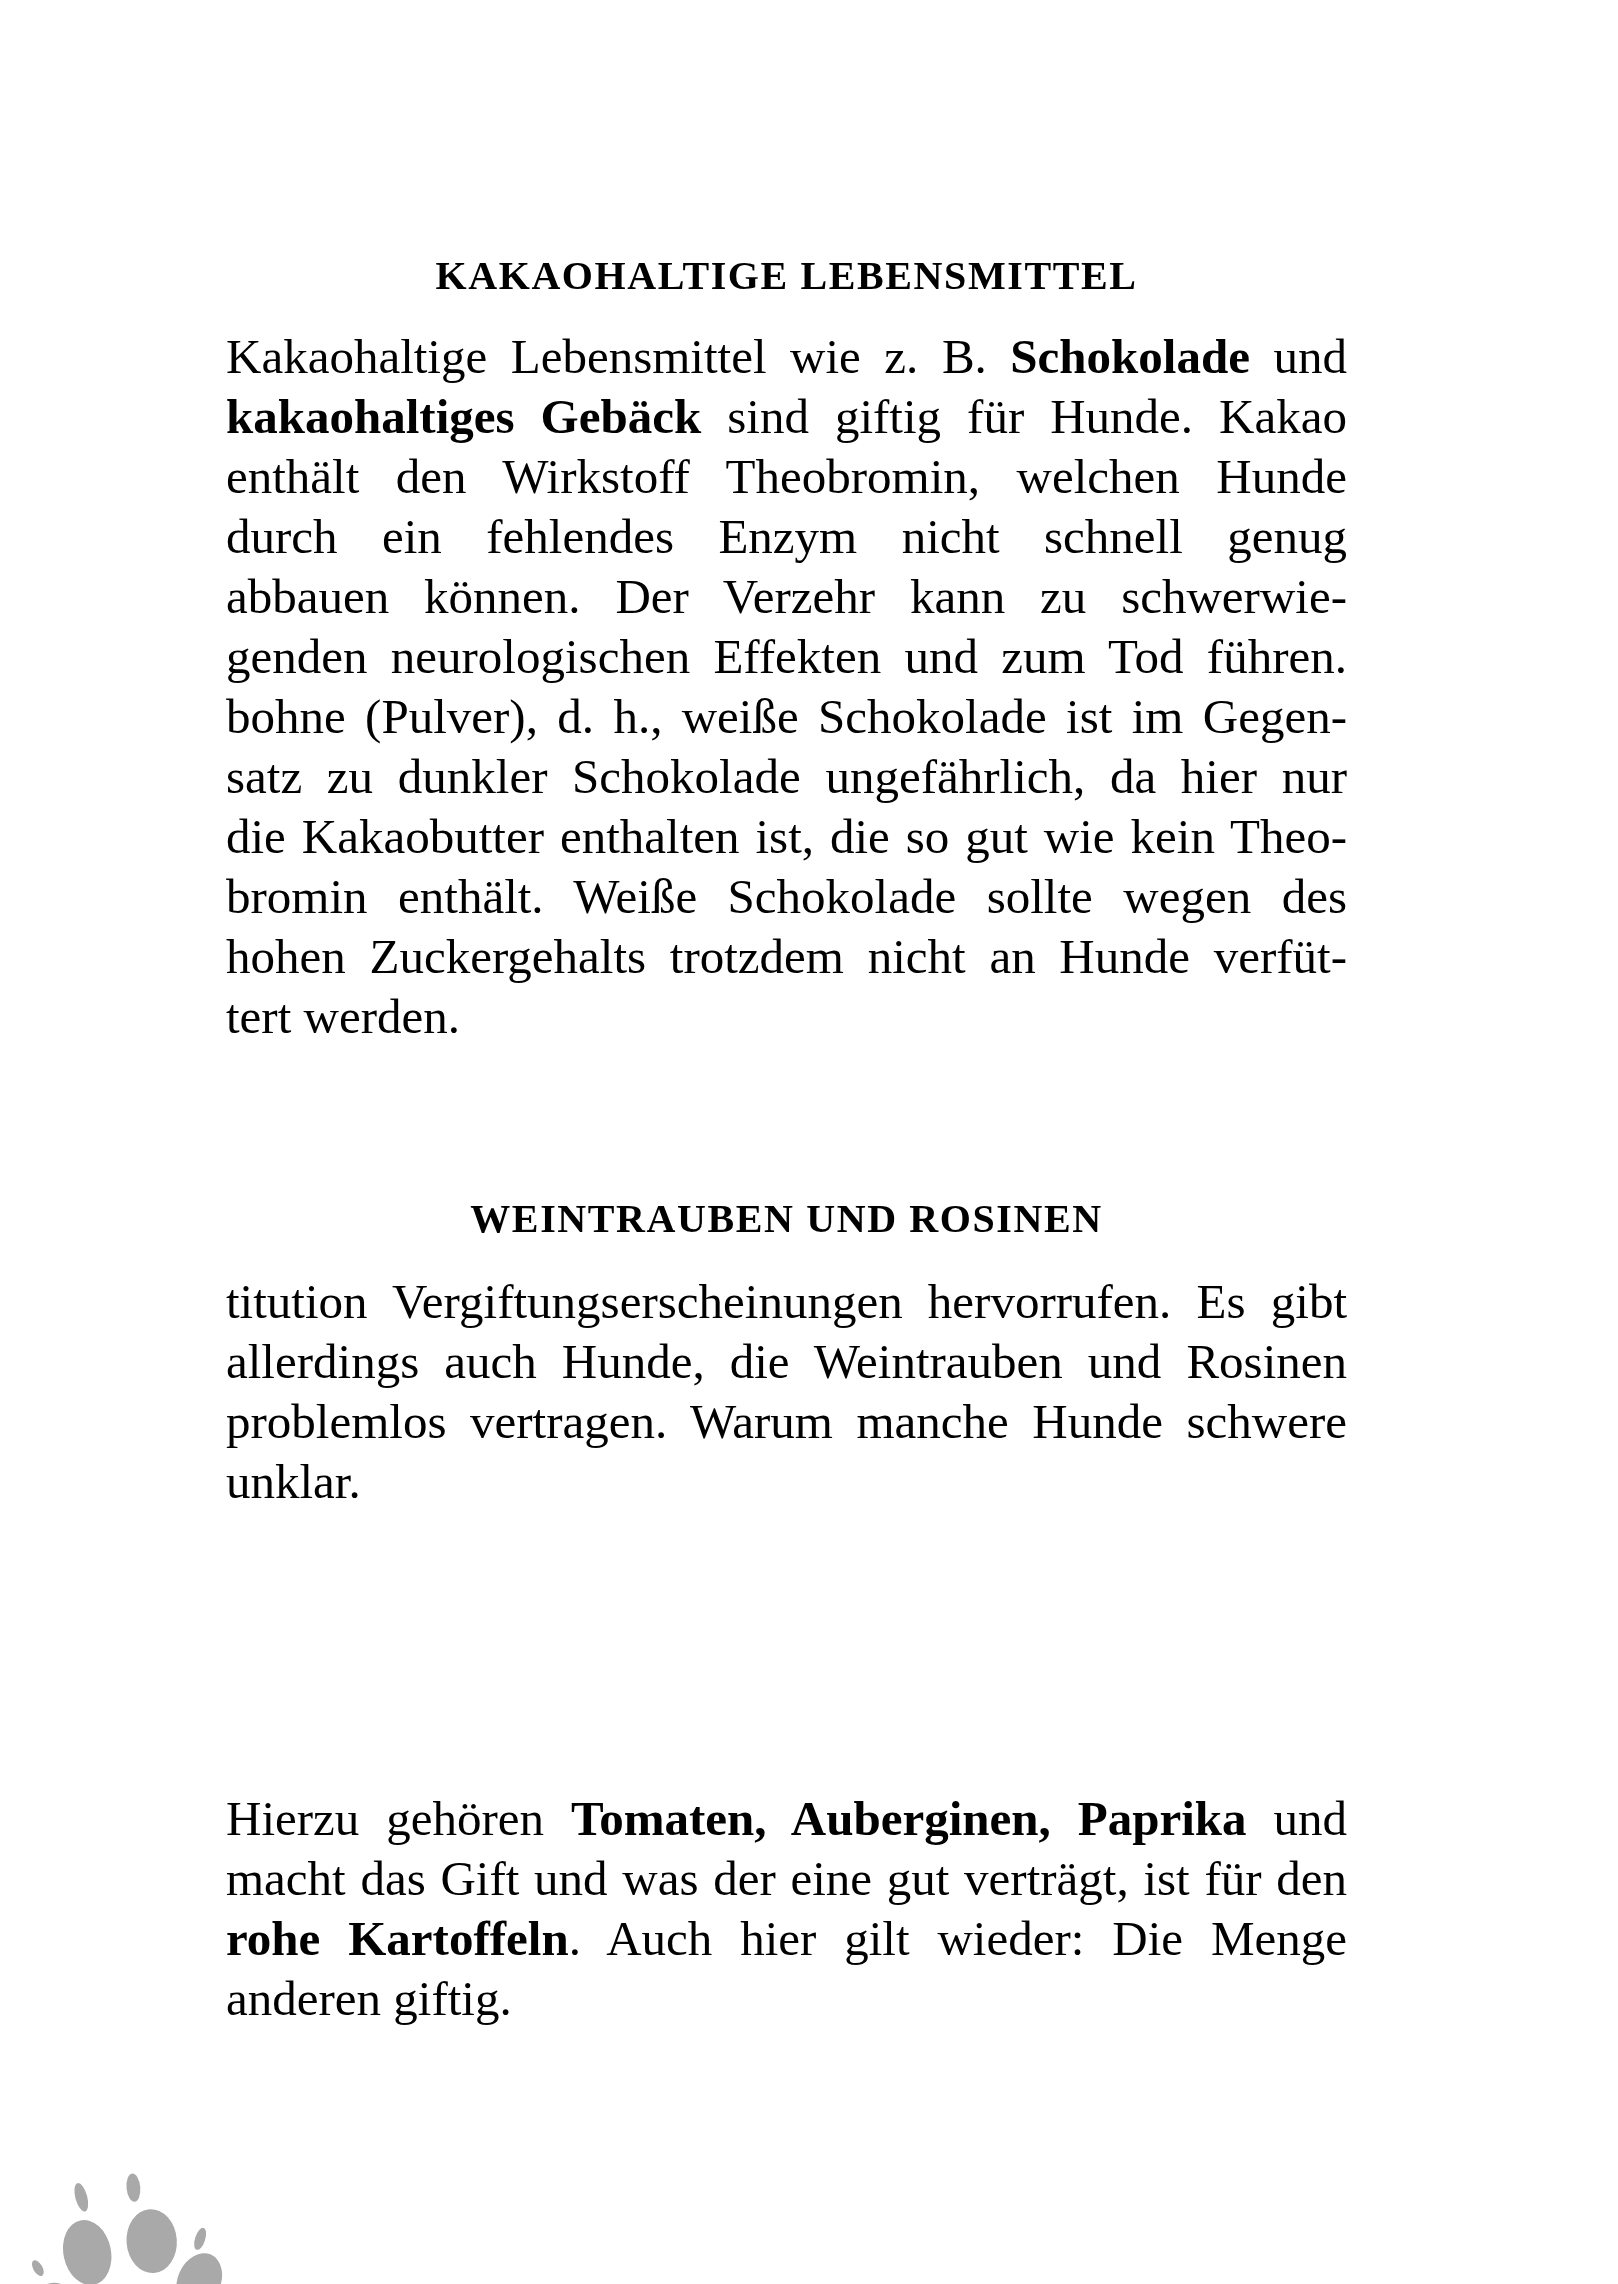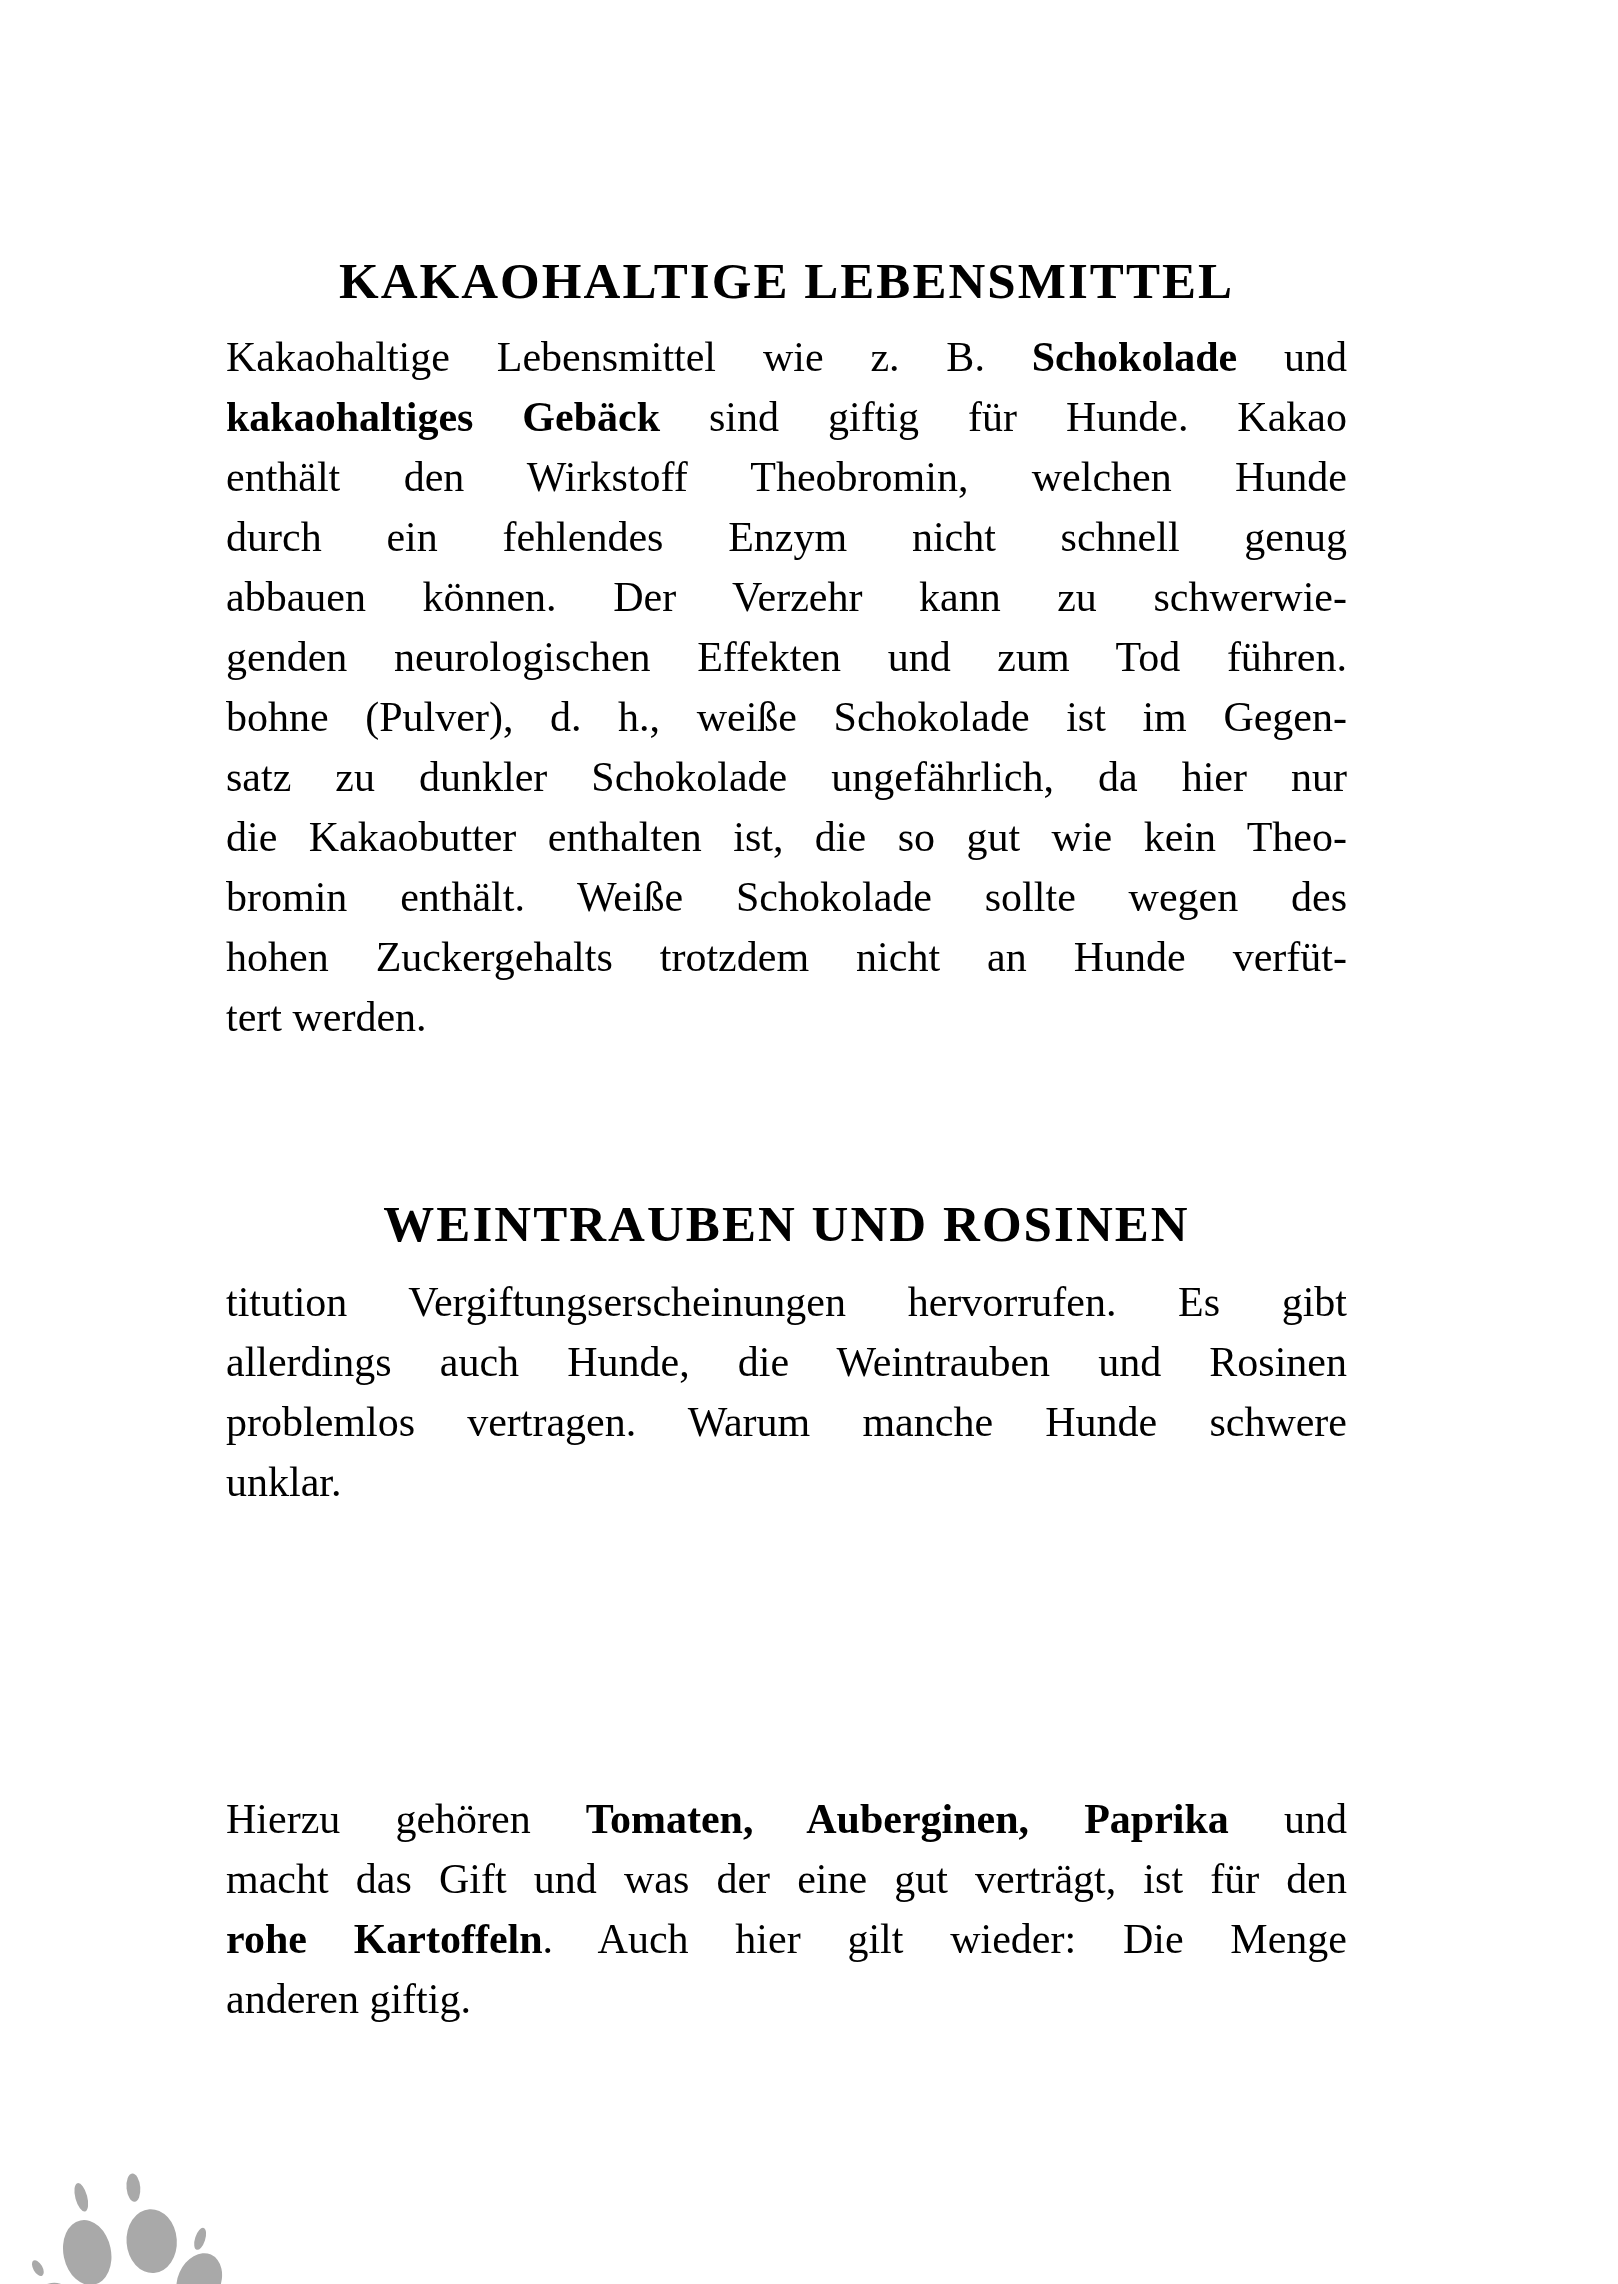--- a/index.html
+++ b/index.html
@@ -15,34 +15,34 @@
     color: #000000;
     overflow: hidden;
   }
   .heading {
     position: absolute;
     left: 226px;
     width: 1121px;
     text-align: center;
     font-family: "Liberation Serif", "DejaVu Serif", serif;
     font-weight: bold;
-    font-size: 51px;
+    font-size: 40px;
     line-height: 1;
     letter-spacing: 0.04em;
     white-space: nowrap;
   }
   .h1 { top: 256px; }
   .h2 { top: 1199px; }
   .h3 { top: 1717px; }
   .para {
     position: absolute;
     left: 226px;
     width: 1121px;
     font-family: "Liberation Serif", "DejaVu Serif", serif;
-    font-size: 42px;
+    font-size: 49px;
   }
   .p1 { top: 327px; }
   .p2 { top: 1272px; }
   .p3 { top: 1789px; }
   .line {
     line-height: 60px;
     text-align: justify;
     text-align-last: justify;
     -moz-text-align-last: justify;
   }

